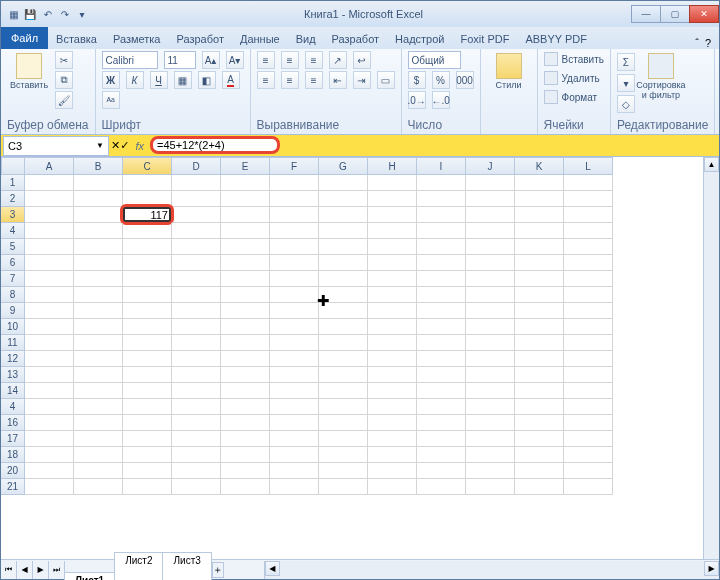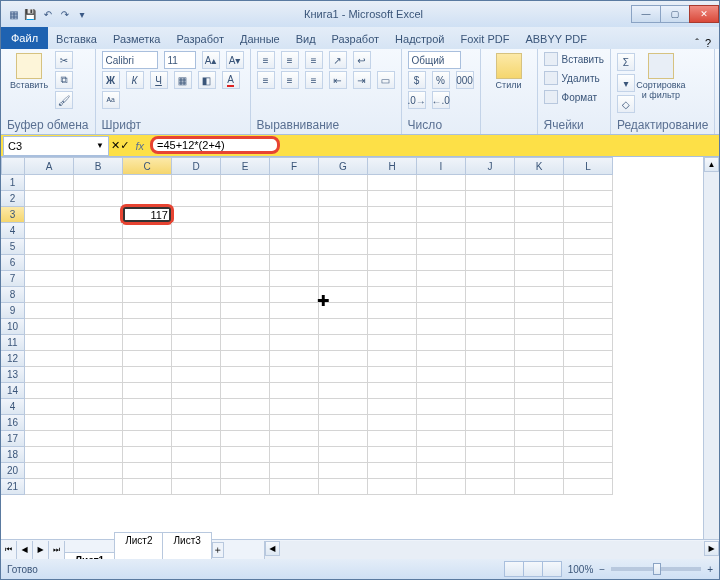--- a/index.html
+++ b/index.html
@@ -605,32 +605,16 @@
         <div class="sheettab">Лист3</div>
       </div>
     <div class="nb" style="border:1px solid #b8c8de">＋</div>
     <div class="hsb">
       <div class="sbtn">◀</div>
       <div class="track"></div>
       <div class="sbtn">▶</div>
     </div>
   </div>
 
-  <div class="status">
-    <span>Готово</span>
-    <div class="right">
-      <div class="viewbtns">
-        <div class="vb"></div>
-        <div class="vb"></div>
-        <div class="vb"></div>
-      </div>
-      <span>100%</span>
-      <span>−</span>
-      <div class="slider">
-          <div class="thumb"></div>
-        </div>
-      <span>+</span>
-    </div>
-  </div>
 
 </div>
 
 <div class="cursor">✚</div>
 
 </body></html>

